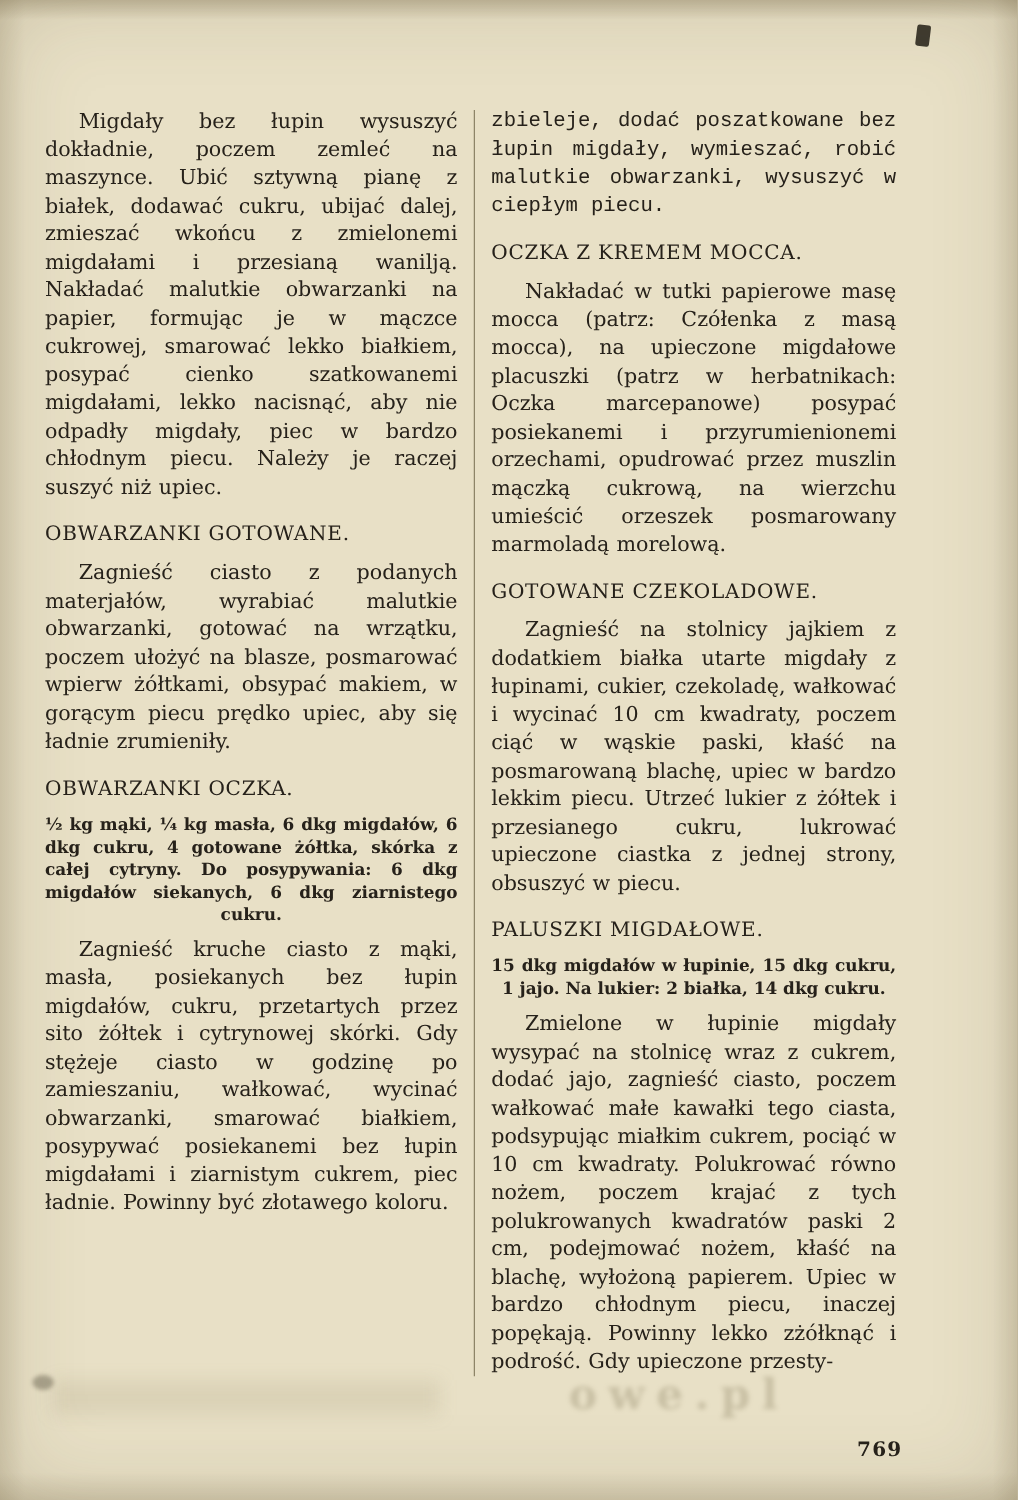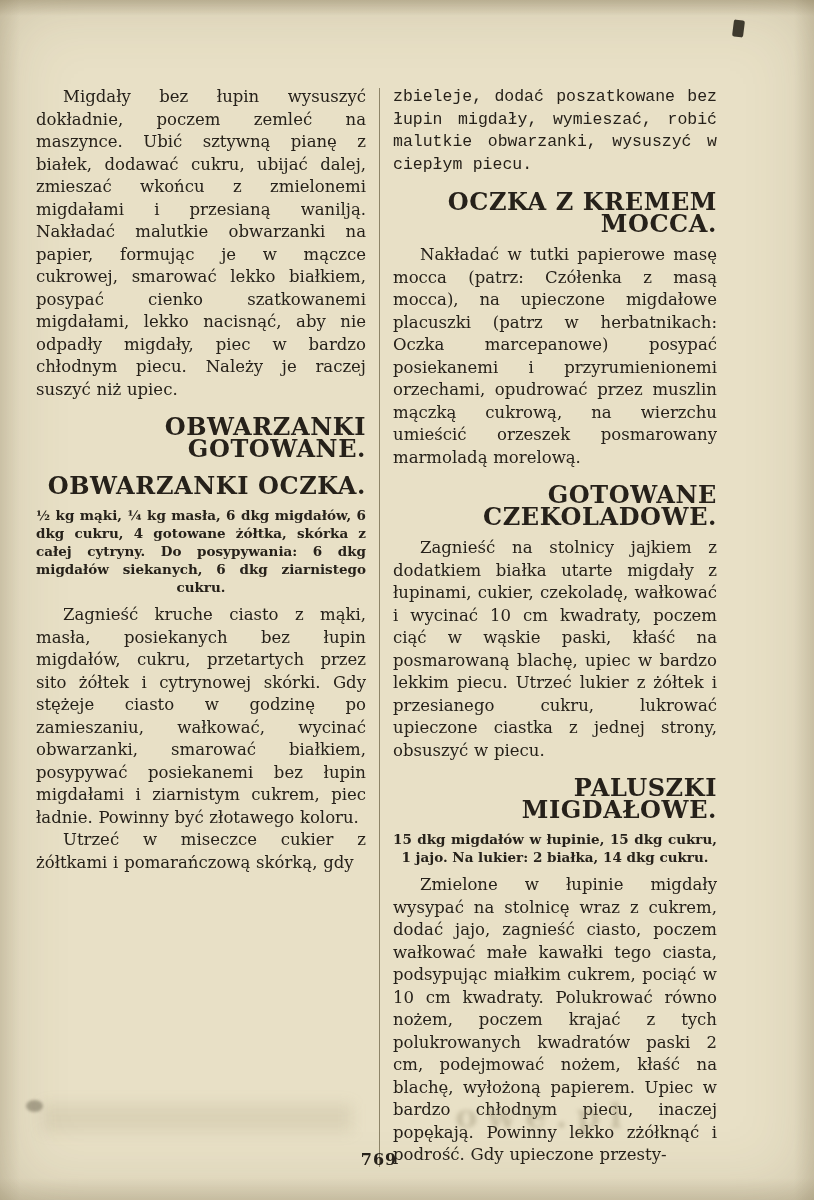--- a/index.html
+++ b/index.html
@@ -47,24 +47,24 @@
     font-size: 16.5px;
     line-height: 22.5px;
     text-align: justify;
     text-indent: 27px;
     margin: 0;
     hyphens: auto;
     word-spacing: 0.5px;
   }
   .para.noindent { text-indent: 0; font-family: Liberation Mono, monospace; }
   .heading {
-    font-size: 24px;
-    font-weight: bold;
+    font-size: 16px;
+    font-weight: normal;
     line-height: 22px;
-    text-align: right;
+    text-align: left;
     letter-spacing: 0.6px;
     margin: 15px 0 9px 0;
   }
   .heading.narrow {
     max-width: 230px;
     margin-left: auto;
     margin-right: auto;
   }
   .ingredients {
     font-size: 13.5px;
@@ -72,21 +72,21 @@
     line-height: 18px;
     text-align: justify;
     text-align-last: center;
     margin: 2px 0 8px 0;
   }
   .pageno {
     position: absolute;
     left: 36px;
     width: 686px;
     top: 1150px;
-    text-align: center;
+    text-align: right;
     font-size: 16px;
     font-weight: bold;
     letter-spacing: 1px;
   }
   .ink-blot {
     position: absolute;
     left: 733px;
     top: 20px;
     width: 11px;
     height: 17px;
@@ -135,24 +135,24 @@
 
 <div class="page">
 
   <div class="ink-blot"></div>
 
   <div class="content">
 
     <div class="col">
       <p class="para">Migdały bez łupin wysuszyć dokładnie, poczem zemleć na maszynce. Ubić sztywną pianę z białek, dodawać cukru, ubijać dalej, zmieszać wkońcu z zmielonemi migdałami i przesianą wanilją. Nakładać malutkie obwarzanki na papier, formując je w mączce cukrowej, smarować lekko białkiem, posypać cienko szatkowanemi migdałami, lekko nacisnąć, aby nie odpadły migdały, piec w bardzo chłodnym piecu. Należy je raczej suszyć niż upiec.</p>
       <h2 class="heading">OBWARZANKI GOTOWANE.</h2>
+      <p class="para">Zagnieść ciasto z podanych materjałów, wyrabiać malutkie obwarzanki, gotować na wrzątku, poczem ułożyć na blasze, posmarować wpierw żółtkami, obsypać makiem, w gorącym piecu prędko upiec, aby się ładnie zrumieniły.</p>
       <h2 class="heading">OBWARZANKI OCZKA.</h2>
       <p class="ingredients">½ kg mąki, ¼ kg masła, 6 dkg migdałów, 6 dkg cukru, 4 gotowane żółtka, skórka z całej cytryny. Do posypywania: 6 dkg migdałów siekanych, 6 dkg ziarnistego cukru.</p>
       <p class="para">Zagnieść kruche ciasto z mąki, masła, posiekanych bez łupin migdałów, cukru, przetartych przez sito żółtek i cytrynowej skórki. Gdy stężeje ciasto w godzinę po zamieszaniu, wałkować, wycinać obwarzanki, smarować białkiem, posypywać posiekanemi bez łupin migdałami i ziarnistym cukrem, piec ładnie. Powinny być złotawego koloru.</p>
-      <p class="para">Utrzeć w miseczce cukier z żółtkami i pomarańczową skórką, gdy</p>
     </div>
 
     <div class="divider"></div>
 
     <div class="col right">
       <p class="para noindent">zbieleje, dodać poszatkowane bez łupin migdały, wymieszać, robić malutkie obwarzanki, wysuszyć w ciepłym piecu.</p>
       <h2 class="heading">OCZKA Z KREMEM MOCCA.</h2>
       <p class="para">Nakładać w tutki papierowe masę mocca (patrz: Czółenka z masą mocca), na upieczone migdałowe placuszki (patrz w herbatnikach: Oczka marcepanowe) posypać posiekanemi i przyrumienionemi orzechami, opudrować przez muszlin mączką cukrową, na wierzchu umieścić orzeszek posmarowany marmoladą morelową.</p>
       <h2 class="heading">GOTOWANE CZEKOLADOWE.</h2>
       <p class="para">Zagnieść na stolnicy jajkiem z dodatkiem białka utarte migdały z łupinami, cukier, czekoladę, wałkować i wycinać 10 cm kwadraty, poczem ciąć w wąskie paski, kłaść na posmarowaną blachę, upiec w bardzo lekkim piecu. Utrzeć lukier z żółtek i przesianego cukru, lukrować upieczone ciastka z jednej strony, obsuszyć w piecu.</p>

